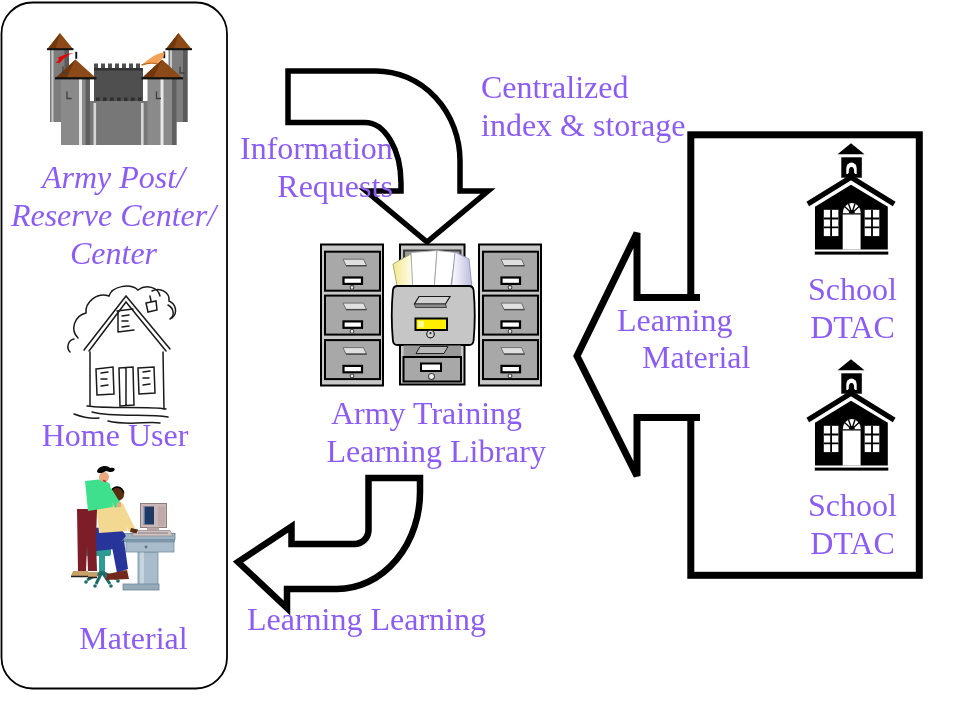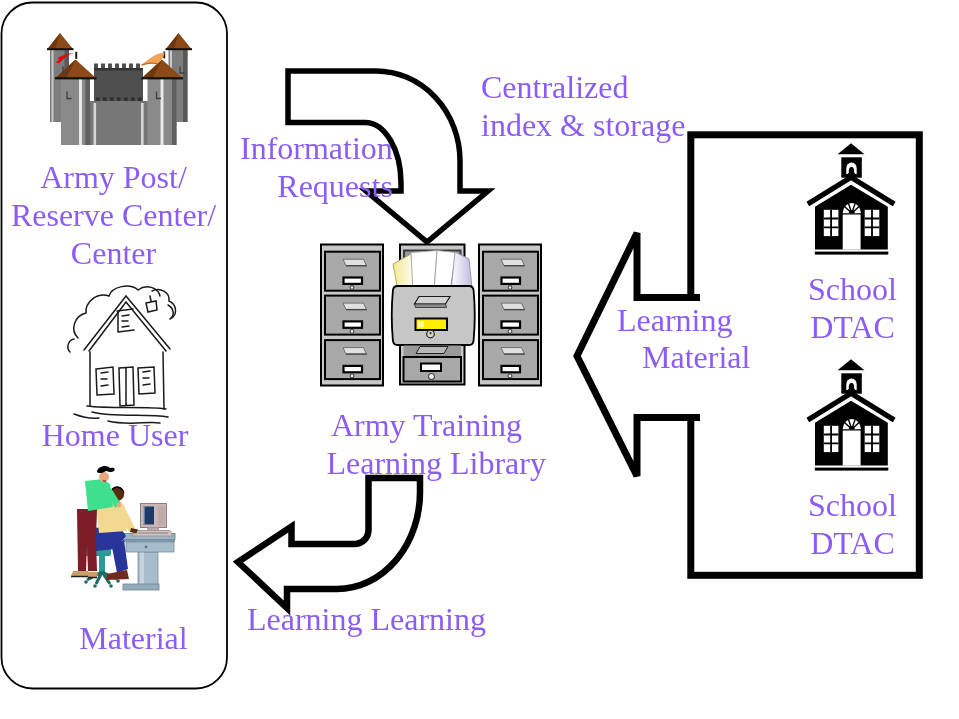--- a/index.html
+++ b/index.html
@@ -233,41 +233,41 @@
   </g>
 
   <g>
     <use href="#school" x="807" y="143"></use>
   </g>
   <g>
     <use href="#school" x="807" y="359"></use>
   </g>
 </svg>
 
-<div class="t tc" style="left:0;top:157.8px;width:227px;">
+<div class="t tc" style="left:0;top:157.8px;width:227px;font-style:italic;">
   <div>Army Post/</div>
   <div>Reserve Center/</div>
   <div>Center</div>
 </div>
 
 <div class="t tc" style="left:1px;top:416.2px;width:228px;text-align:center;">Home User</div>
 
 <div class="t tc" style="left:20px;top:619.2px;width:227px;">Material</div>
 
 <div class="t" style="left:240px;top:128.7px;text-align:right;">
   <div>Information</div>
   <div>Requests</div>
 </div>
 
 <div class="t" style="left:481px;top:68.2px;">
   <div>Centralized</div>
   <div>index &amp; storage</div>
 </div>
 
-<div class="t tc" style="left:326.5px;top:394.2px;width:200px;margin-top:12px;">
+<div class="t tc" style="left:326.5px;top:394.2px;width:200px;">
   <div>Army Training</div>
   <div>Learning Library</div>
 </div>
 
 <div class="t" style="left:617px;top:301.2px;text-align:right;">Learning</div>
 <div class="t" style="left:642px;top:338.2px;">Material</div>
 
 <div class="t tc" style="left:799px;top:270.2px;width:107px;">
   <div>School</div>
   <div>DTAC</div>

